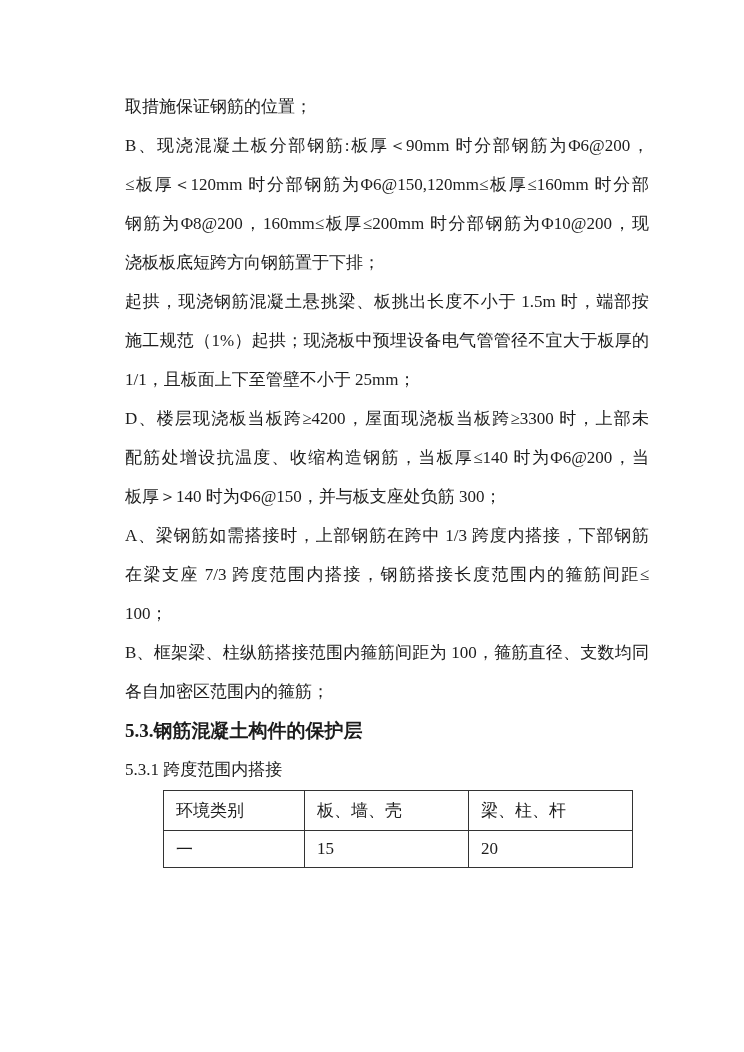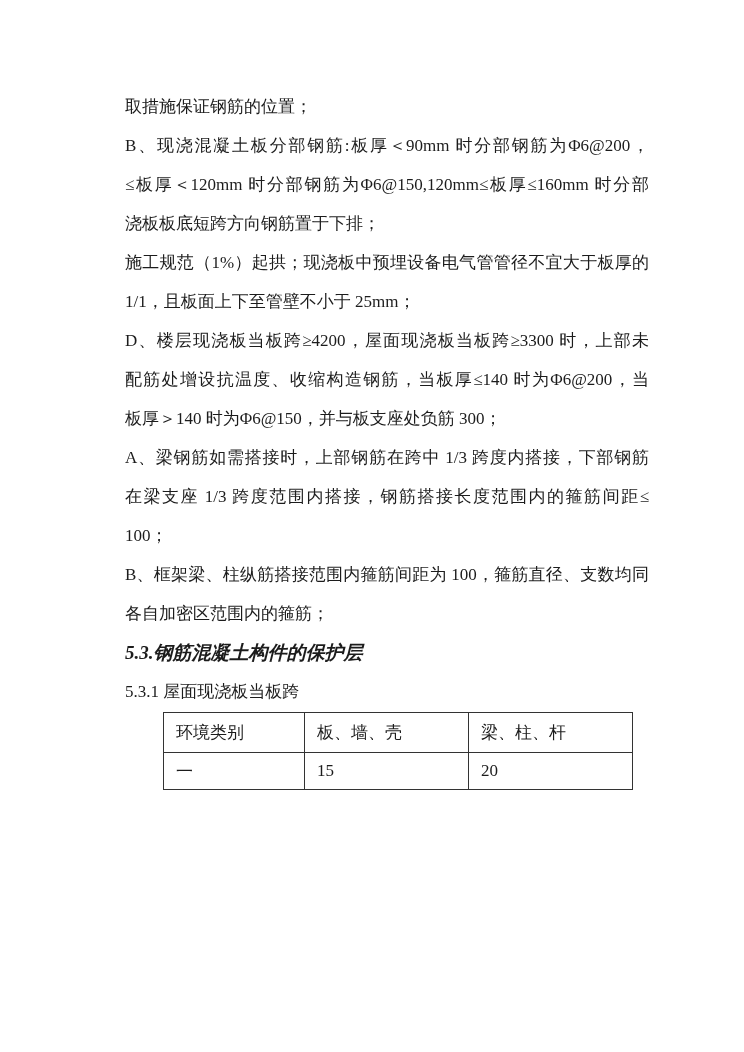--- a/index.html
+++ b/index.html
@@ -30,21 +30,20 @@
     overflow: hidden;
     white-space: normal;
   }
   .line.j {
     text-align: justify;
     text-align-last: justify;
   }
   .line.heading {
     font-weight: bold;
     font-size: 19px;
-    font-style: italic;
   }
   table.cover-table {
     border-collapse: collapse;
     table-layout: fixed;
     margin-left: 38px;
     margin-top: 1px;
     width: 469px;
   }
   table.cover-table td {
     border: 1px solid #333333;
@@ -59,39 +58,41 @@
 </head>
 <body>
 
 <div class="page">
   <div class="content">
 
     <div class="line">取措施保证钢筋的位置；</div>
 
     <div class="line j">B、现浇混凝土板分部钢筋:板厚＜90mm 时分部钢筋为Φ6@200，90mm</div>
     <div class="line j">≤板厚＜120mm 时分部钢筋为Φ6@150,120mm≤板厚≤160mm 时分部</div>
+    <div class="line j">钢筋为Φ8@200，160mm≤板厚≤200mm 时分部钢筋为Φ10@200，现</div>
     <div class="line">浇板板底短跨方向钢筋置于下排；</div>
 
+    <div class="line j">起拱，现浇钢筋混凝土悬挑梁、板挑出长度不小于 1.5m 时，端部按</div>
     <div class="line j">施工规范（1%）起拱；现浇板中预埋设备电气管管径不宜大于板厚的</div>
     <div class="line">1/1，且板面上下至管壁不小于 25mm；</div>
 
     <div class="line j">D、楼层现浇板当板跨≥4200，屋面现浇板当板跨≥3300 时，上部未</div>
     <div class="line j">配筋处增设抗温度、收缩构造钢筋，当板厚≤140 时为Φ6@200，当</div>
     <div class="line">板厚＞140 时为Φ6@150，并与板支座处负筋 300；</div>
 
 
     <div class="line j">A、梁钢筋如需搭接时，上部钢筋在跨中 1/3 跨度内搭接，下部钢筋</div>
-    <div class="line j">在梁支座 1/3 跨度范围内搭接，钢筋搭接长度范围内的箍筋间距≤</div>
+    <div class="line j">在梁支座 7/3 跨度范围内搭接，钢筋搭接长度范围内的箍筋间距≤</div>
     <div class="line">100；</div>
 
     <div class="line j">B、框架梁、柱纵筋搭接范围内箍筋间距为 100，箍筋直径、支数均同</div>
     <div class="line">各自加密区范围内的箍筋；</div>
 
     <div class="line heading">5.3.钢筋混凝土构件的保护层</div>
-    <div class="line">5.3.1 屋面现浇板当板跨</div>
+    <div class="line">5.3.1 跨度范围内搭接</div>
 
     <table class="cover-table">
       <colgroup>
         <col style="width:141px">
         <col style="width:164px">
         <col style="width:164px">
       </colgroup>
       <tbody>
         <tr class="head-row">
           <td>环境类别</td>

